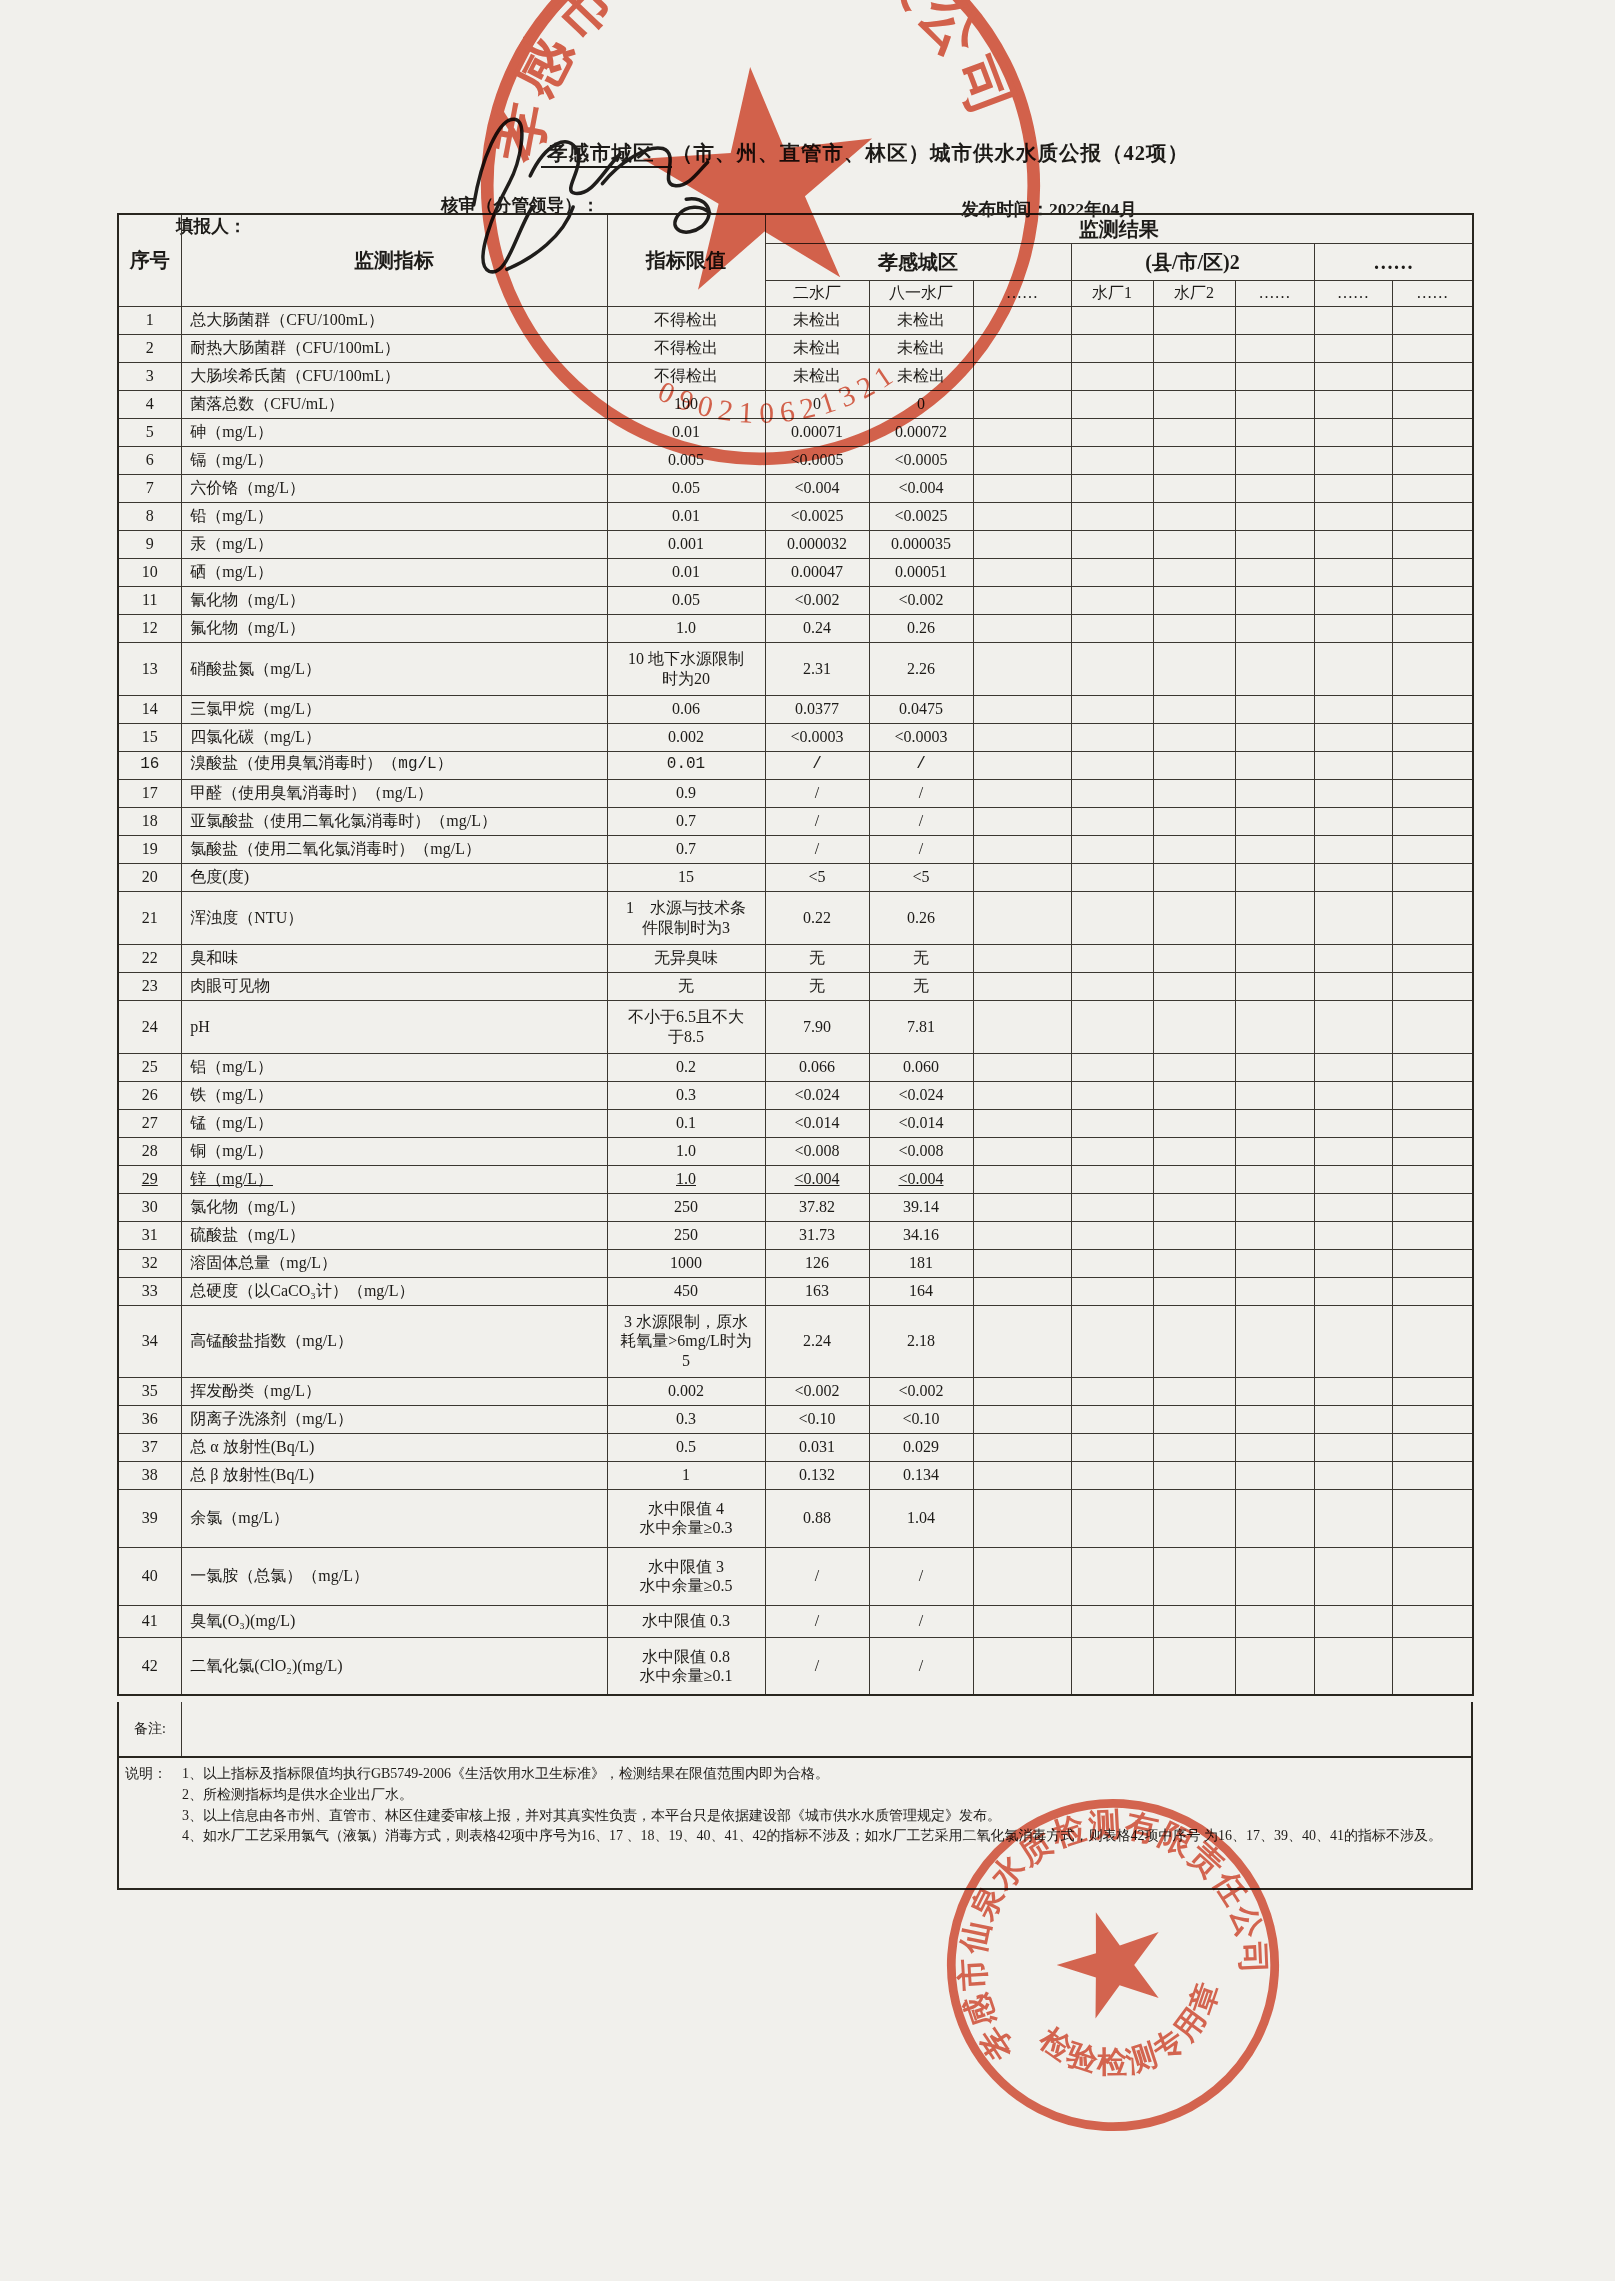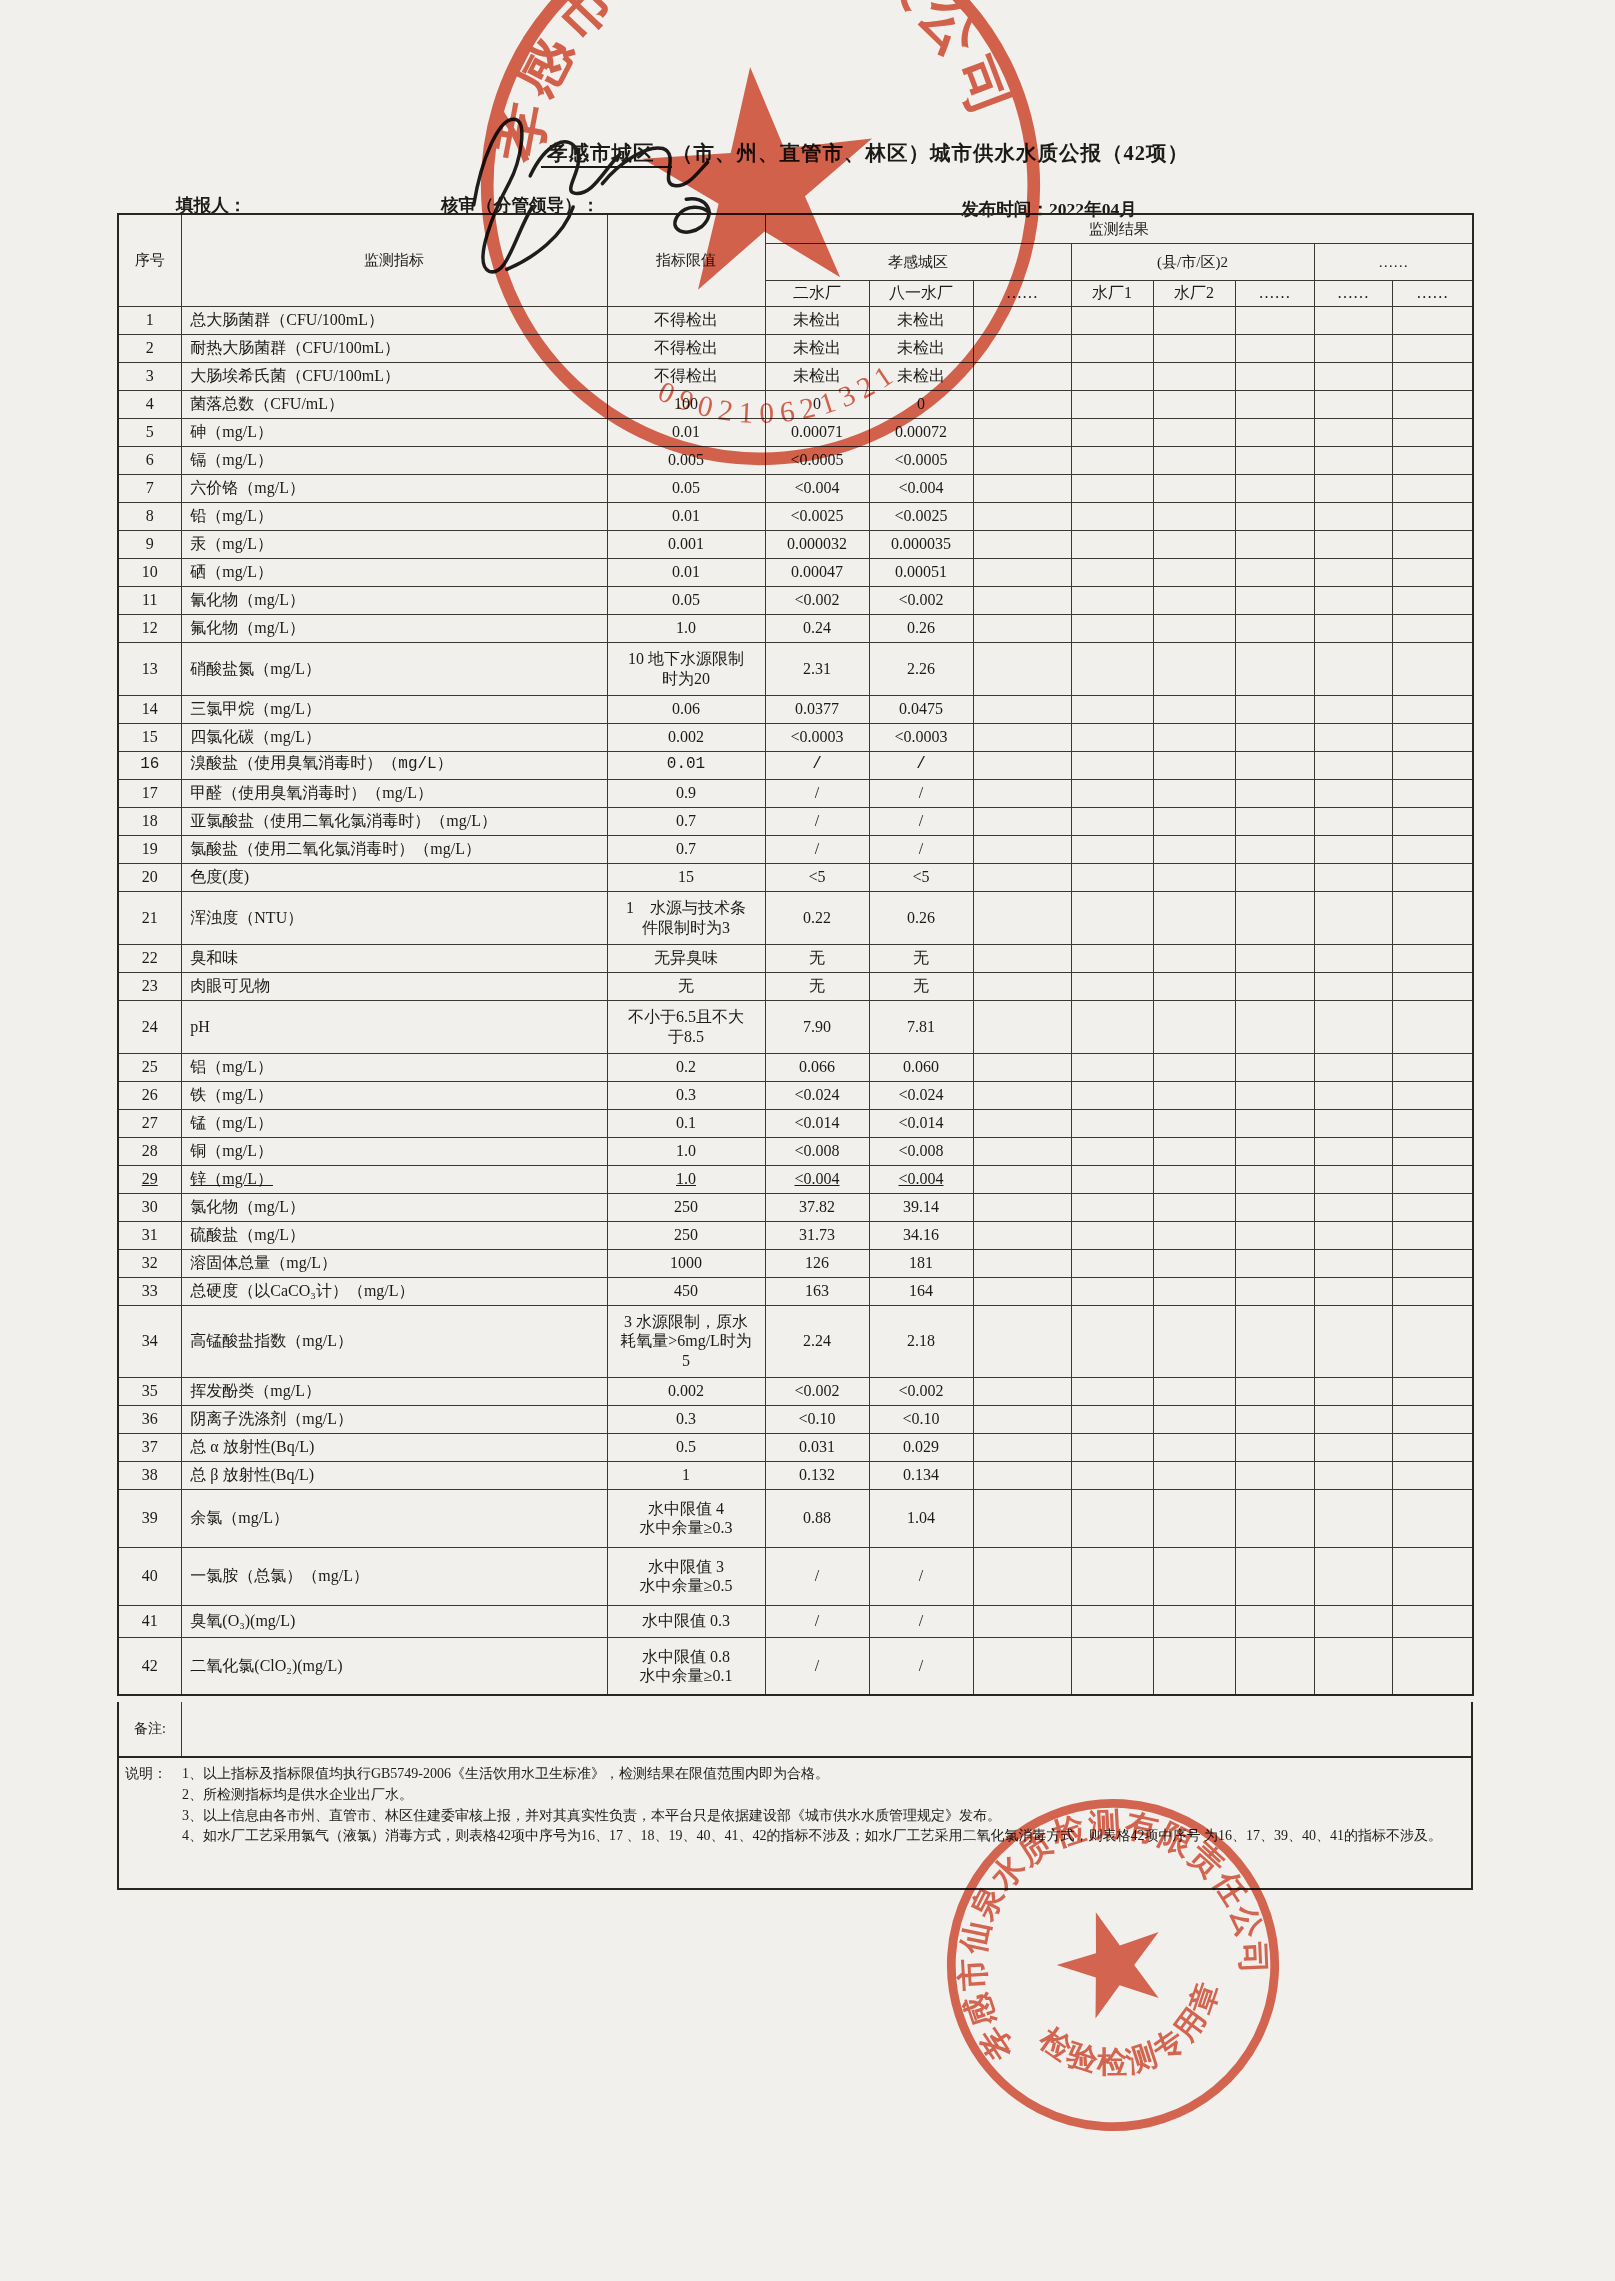--- a/index.html
+++ b/index.html
@@ -11,37 +11,37 @@
     overflow:hidden;
     font-family:"Liberation Serif","DejaVu Serif",serif;
     color:#1d1b18;
   }
   .title{
     position:absolute;left:541px;top:139px;
     font-size:20.5px;font-weight:bold;letter-spacing:1px;white-space:nowrap;
   }
   .title .u{border-bottom:2px solid #1d1b18;padding:0 17.6px 2px 5.9px;}
   .meta{position:absolute;top:193px;font-size:17.6px;font-weight:bold;white-space:nowrap;}
-  .meta.filler{left:176px;}
+  .meta.filler{left:176px;margin-top:21px;}
   .meta.reviewer{left:441px;}
   .meta.publish{left:961px;top:197px;}
   table.report{
     position:absolute;left:117px;top:213px;
     width:1356px;table-layout:fixed;border-collapse:collapse;
     border:2.4px solid #29261f;
     font-size:16px;line-height:1.2;
   }
   table.report td{
     border:1.5px solid #3b3731;
     text-align:center;vertical-align:middle;
     padding:1px 2.9px;overflow:hidden;
     white-space:pre-line;
   }
   table.report td.c1{text-align:left;padding-left:8.8px;}
-  table.report td.hd{font-size:15px;}
+  table.report td.hd{font-size:20px;font-weight:bold;}
   .belowbox{
     position:absolute;left:117px;width:1356px;box-sizing:border-box;
     border:2.4px solid #29261f;border-top:none;background:transparent;
     font-size:14px;
   }
   .remarkbox{top:1702px;height:56px;}
   .remarkbox .lbl{
     position:absolute;left:0;top:0;bottom:0;width:62px;
     border-right:1.5px solid #3b3731;
     display:flex;align-items:center;justify-content:center;

